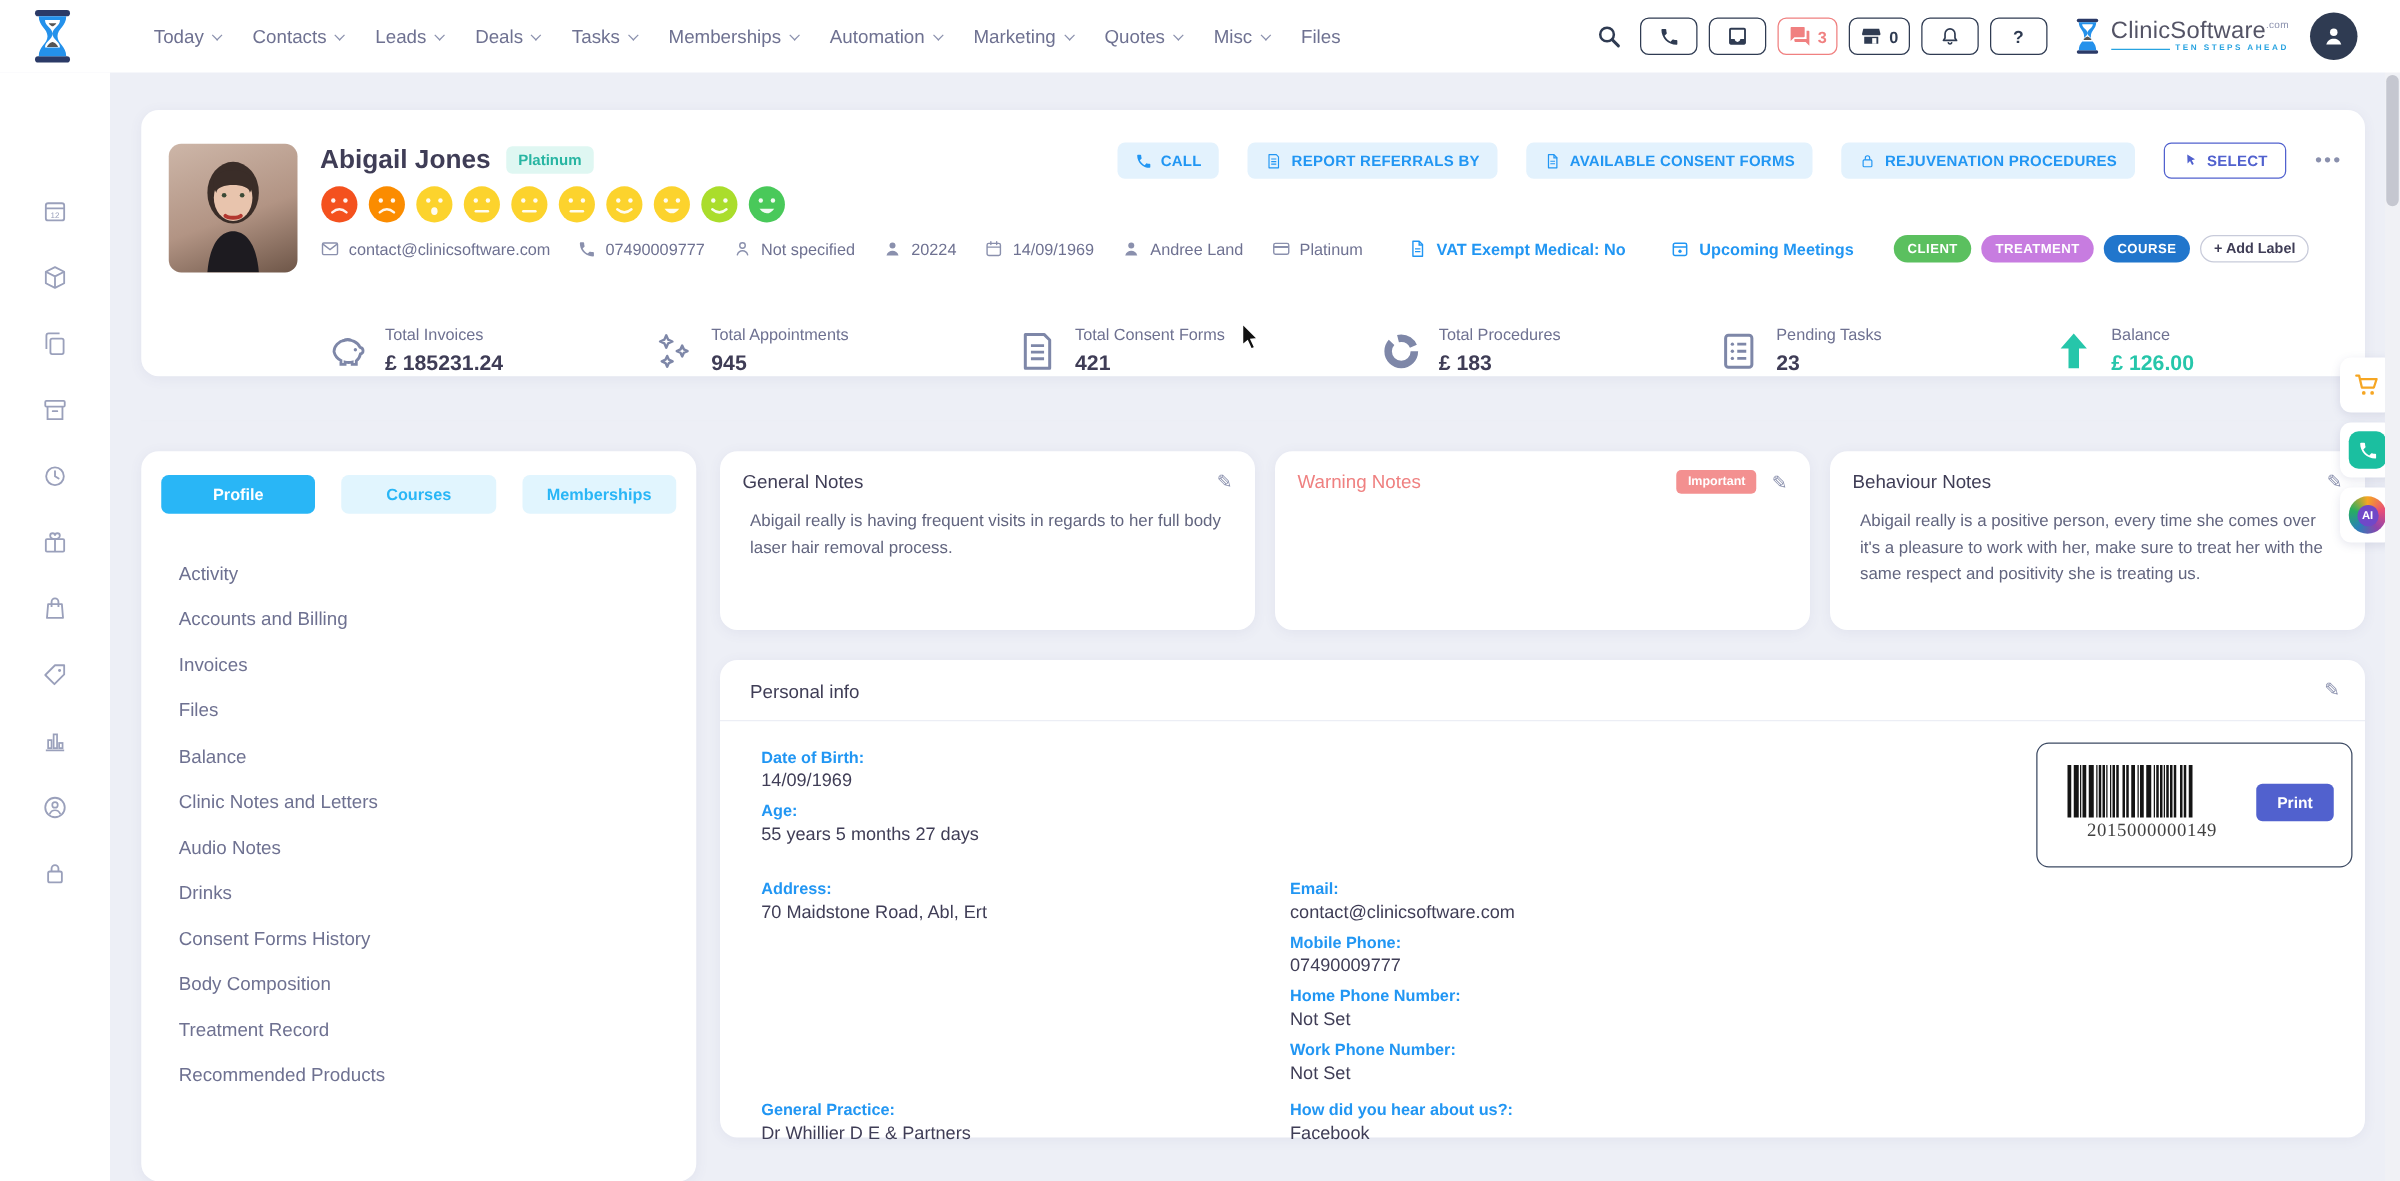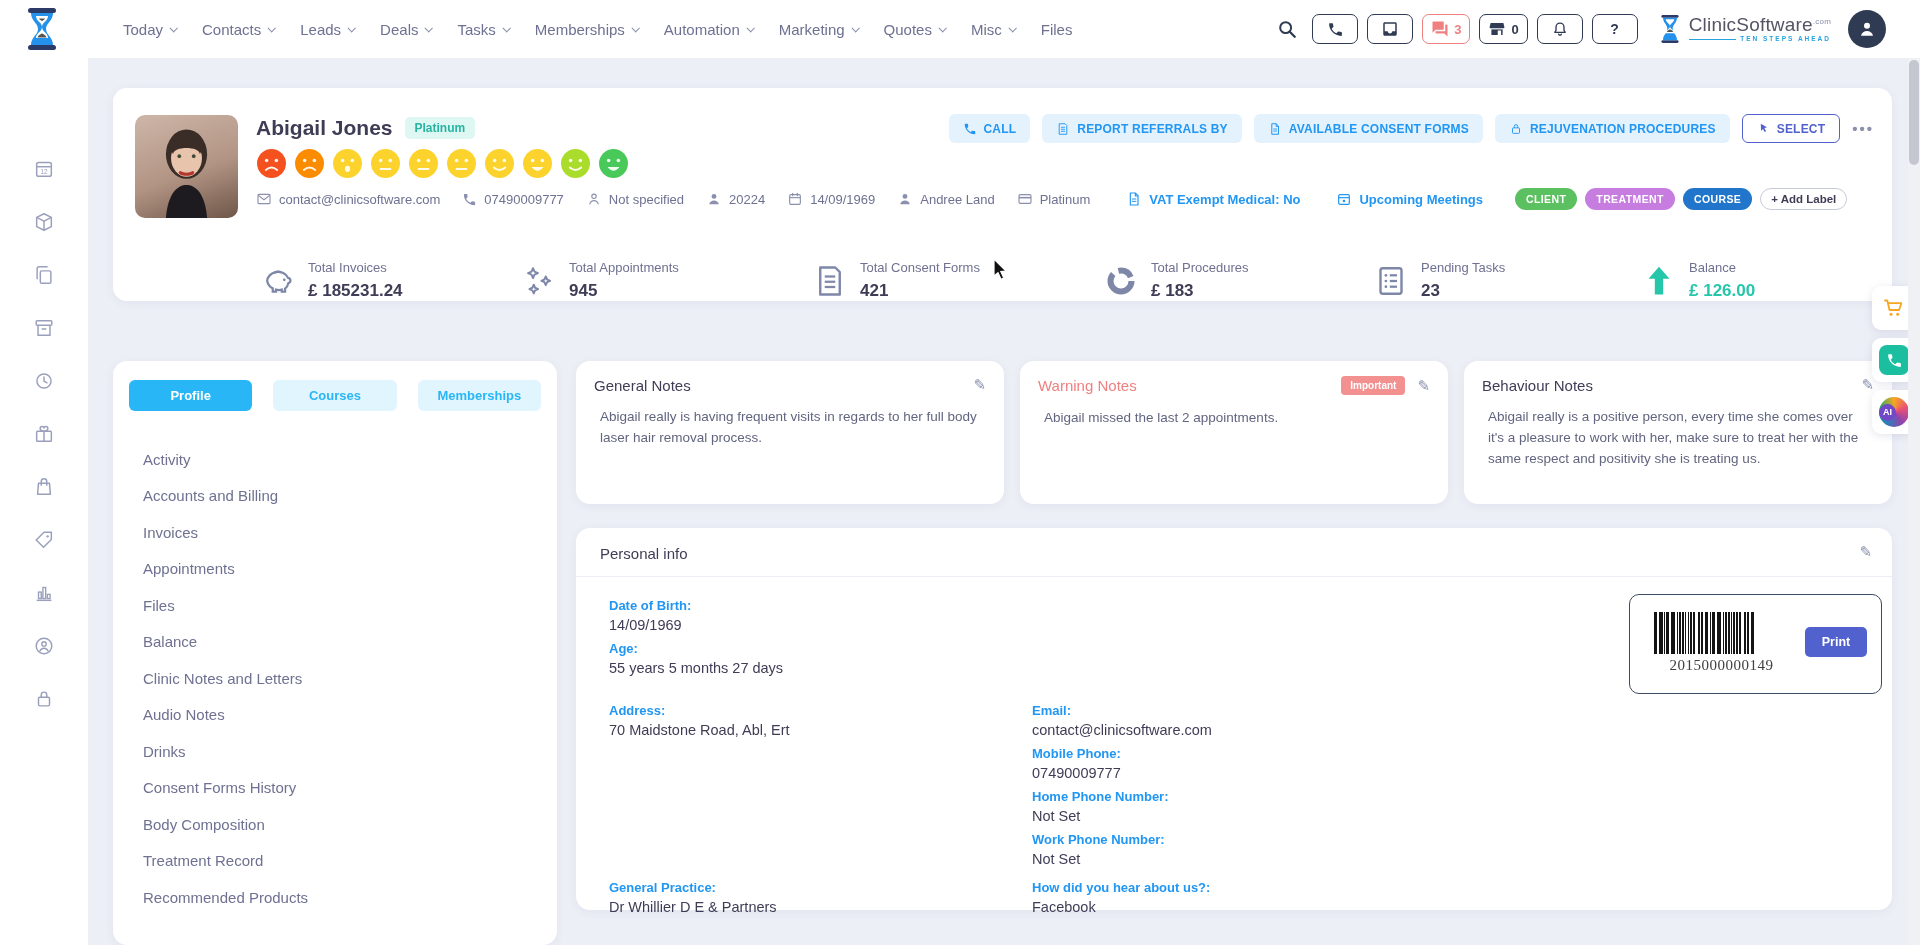--- a/index.html
+++ b/index.html
@@ -41,21 +41,21 @@
   .face{width:31px;height:31px;cursor:pointer}
   .face svg{width:31px;height:31px}
   .face .mo{fill:none;stroke:rgba(255,255,255,.92);stroke-width:1.9;stroke-linecap:round}
   .face .mf{fill:rgba(255,255,255,.92)}
   .p-info{position:absolute;left:143px;top:100px;display:flex;align-items:center;gap:22px;font-size:13px;color:#6e7191;white-space:nowrap}
   .p-chip{display:flex;align-items:center;gap:7px}
   .p-chip .ci{color:#8a90ad}
   .p-link{display:flex;align-items:center;gap:7px;color:#2196f3;font-weight:bold;cursor:pointer}
   .pill{color:#fff;font-size:10.5px;font-weight:bold;letter-spacing:.4px;padding:5px 11px;border-radius:20px;cursor:pointer}
   .addlabel{border:1.4px solid #c8cbda;border-radius:20px;color:#3f3d56;font-size:11.5px;font-weight:bold;padding:4px 10px;cursor:pointer;background:#fff}
-  .p-actions{position:absolute;right:18px;top:26px;display:flex;align-items:center;gap:12px}
+  .p-actions{position:absolute;right:18px;top:26px;display:flex;align-items:center;gap:23px}
   .act-btn{display:flex;align-items:center;gap:7px;background:#e3f2fd;color:#2196f3;font-size:12px;font-weight:bold;letter-spacing:.2px;height:29px;padding:0 14px;border-radius:6px;border:none;cursor:pointer;white-space:nowrap}
   .act-btn.outline{background:#fff;border:1.6px solid #5161ce;color:#5161ce}
   .more-dots{color:#8a90ad;font-size:15px;font-weight:bold;letter-spacing:2px;cursor:pointer}
   .stats{position:absolute;left:0;right:0;top:248px;height:1px;background:#eceef5}
   .stat{position:absolute;top:172px;display:flex;align-items:center;gap:12px}
   .stat-ic{width:36px;height:36px;color:#7e87a8}
   .stat-ic svg{width:36px;height:36px}
   .stat-label{font-size:13px;color:#6e7191}
   .stat-value{font-size:17px;font-weight:bold;color:#3f3d56;margin-top:6px}
   .stat-value.teal{color:#26c6aa}
@@ -91,21 +91,21 @@
   .fg-contact{left:456px;top:175px}
   .fg-hear{left:456px;top:352px}
   .barcode-box{position:absolute;left:1053px;top:66px;width:253px;height:100px;border:1.6px solid #3c4a63;border-radius:10px}
   .stripes{position:absolute;left:24px;top:17px;height:42px;font-size:0;white-space:nowrap}
   .stripes i{display:inline-block;height:42px;background:#141414;vertical-align:top}
   .bc-num{position:absolute;left:24px;top:62px;width:135px;text-align:center;font-size:15px;color:#404040;font-family:Liberation Serif, serif;letter-spacing:.5px}
   .print-btn{position:absolute;right:14px;top:32px;width:62px;height:30px;background:#5161ce;color:#fff;border:none;border-radius:5px;font-size:12.5px;font-weight:bold;cursor:pointer}
   
   .float-tile{position:absolute;left:1872px;width:44px;height:44px;background:#fff;border-radius:9px;box-shadow:0 2px 8px rgba(80,90,140,.15);display:flex;align-items:center;justify-content:center;cursor:pointer}
   .ft-phone{width:30px;height:30px;border-radius:8px;background:#1bbfa0;display:flex;align-items:center;justify-content:center}
-  .ft-ai{width:30px;height:30px;border-radius:50%;background:conic-gradient(#f6a623,#e94e77,#8e44ad,#2980b9,#27ae60,#f6a623);display:flex;align-items:center;justify-content:flex-start}
+  .ft-ai{width:30px;height:30px;border-radius:50%;background:conic-gradient(#f6a623,#e94e77,#8e44ad,#2980b9,#27ae60,#f6a623);display:flex;align-items:center;justify-content:center}
   .ft-ai b{font-size:9px;color:#fff;background:#7048c8;border-radius:50%;width:17px;height:17px;display:flex;align-items:center;justify-content:center}
   .scroll-track{position:absolute;right:0;top:0;width:12px;height:945px;background:#f0f1f5}
   .scroll-thumb{position:absolute;right:1px;top:60px;width:10px;height:105px;background:#c5c7d0;border-radius:5px;cursor:pointer}
   
   .cursor{position:absolute;left:992px;top:258px;z-index:50;pointer-events:none}
 </style>
 </head>
 <body>
 <div id="app">
 
@@ -710,21 +710,20 @@
 <div class="card menu-card">
   <div class="tabs">
     <div class="tab active">Profile</div>
     <div class="tab">Courses</div>
     <div class="tab">Memberships</div>
   </div>
   <div class="menu-list">
     <div class="menu-item">Activity</div>
     <div class="menu-item">Accounts and Billing</div>
     <div class="menu-item">Invoices</div>
-    <div class="menu-item">Appointments</div>
     <div class="menu-item">Files</div>
     <div class="menu-item">Balance</div>
     <div class="menu-item">Clinic Notes and Letters</div>
     <div class="menu-item">Audio Notes</div>
     <div class="menu-item">Drinks</div>
     <div class="menu-item">Consent Forms History</div>
     <div class="menu-item">Body Composition</div>
     <div class="menu-item">Treatment Record</div>
     <div class="menu-item">Recommended Products</div>
   </div>
@@ -738,21 +737,20 @@
   </div>
   <div class="note-body">Abigail really is having frequent visits in regards to her full body laser hair removal process.</div>
 </div>
 <div class="card note-card" style="left:1020px">
   <div class="note-head">
     <span class="note-title warn">Warning Notes</span>
     <span class="note-spacer"></span>
     <span class="imp-badge">Important</span>
     <span class="pencil">✎</span>
   </div>
-  <div class="note-body">Abigail missed the last 2 appointments.</div>
 </div>
 <div class="card note-card" style="left:1464px">
   <div class="note-head">
     <span class="note-title">Behaviour Notes</span>
     <span class="note-spacer"></span>
     <span class="pencil">✎</span>
   </div>
   <div class="note-body">Abigail really is a positive person, every time she comes over it's a pleasure to work with her, make sure to treat her with the same respect and positivity she is treating us.</div>
 </div>
 

